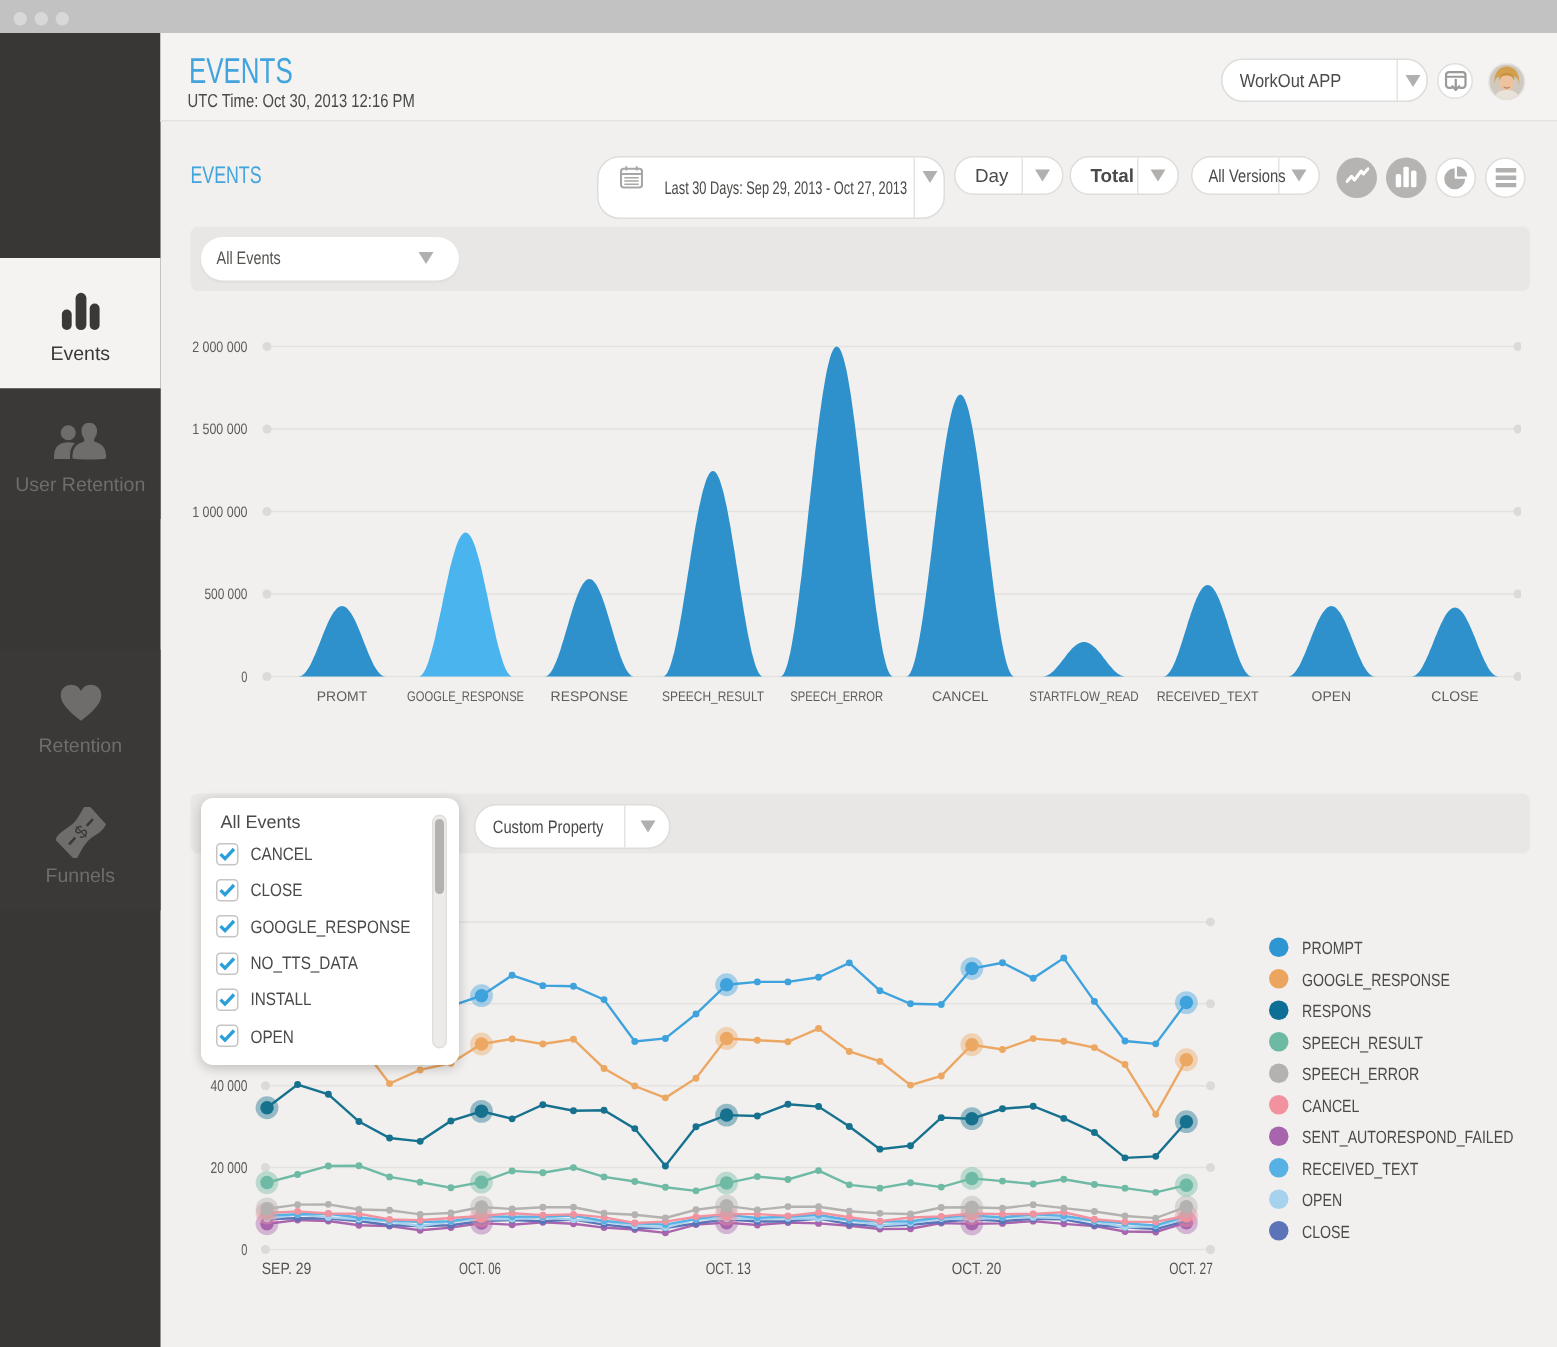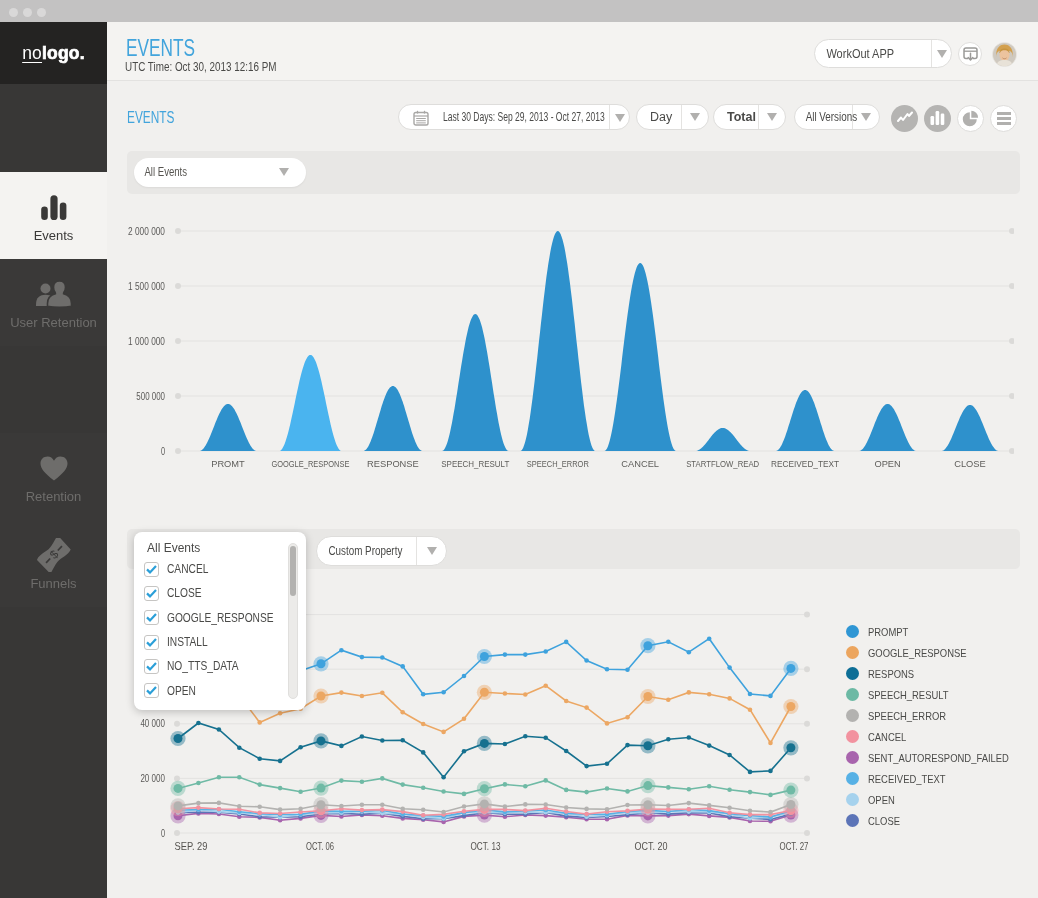--- a/index.html
+++ b/index.html
@@ -30,21 +30,20 @@
 .ptrack { position:absolute;right:8px;top:11px;width:10px;height:156px;background:#ecebe9;border-radius:5px;border:1px solid #e0dfdd; }
 .pthumb { position:absolute;left:1px;top:2px;width:6px;height:50px;background:#b3b2b0;border-radius:3px; }
 </style></head>
 <body>
 <div class="topbar">
   <div class="dot" style="left:9px"></div>
     <div class="dot" style="left:23px"></div>
     <div class="dot" style="left:37px"></div>
 </div>
 <div class="sidebar">
-  <div class="logo"><u>no</u><b>logo.</b></div>
   <div class="mitem active" style="top:150px">
       <div class="ic">
         <svg width="26" height="26" viewBox="0 0 26 26">
 <rect x="0.2" y="12.4" width="6.6" height="13.6" rx="3.3" fill="#3a3938"></rect>
 <rect x="9.4" y="1.2" width="7.2" height="24.8" rx="3.6" fill="#3a3938"></rect>
 <rect x="18.8" y="8.4" width="6.6" height="17.6" rx="3.3" fill="#3a3938"></rect>
 </svg>
       </div>
       <div>Events</div>
     </div>
@@ -109,21 +108,21 @@
     <rect width="25" height="25" fill="#cfc9c0"></rect>
     <path d="M3.5 12 C3.5 5 8 1.5 12.5 1.5 C17 1.5 21.5 5 21.5 12 L21.5 16 C21.5 9 18.5 8 12.5 8 C6.5 8 3.5 9 3.5 16 Z" fill="#d3a04e"></path>
     <ellipse cx="12.5" cy="13" rx="5.5" ry="6.5" fill="#ecc39e"></ellipse>
     <path d="M7 11 C7 7.5 9.5 6 12.5 6 C15.5 6 18 7.5 18 11 L17.5 11 C16.5 8.5 14.5 8 12.5 8 C10.5 8 8.5 8.5 7.5 11 Z" fill="#c8943f"></path>
     <path d="M10.3 16.2 c1.4 1.2 3 1.2 4.4 0" stroke="#b5805c" stroke-width="0.8" fill="none"></path>
     <path d="M4 25 C4 20 8 18.5 12.5 18.5 C17 18.5 21 20 21 25 Z" fill="#e8e2d8"></path>
   </svg>
 </div>
 
 <div class="sec-title" style="top:109px;">EVENTS</div>
-<div class="pill" style="left:398px;top:104px;width:232px;height:26px;">
+<div class="pill" style="left:398px;top:104px;width:232px;height:42px;">
   <svg style="position:absolute;left:14px;top:5px" width="16" height="16" viewBox="0 0 16 16" fill="none" stroke="#a8a7a5">
     <rect x="1" y="2.5" width="14" height="12.5" rx="1.8" stroke-width="1.4"></rect>
     <line x1="1" y1="6" x2="15" y2="6" stroke-width="1.2"></line>
     <line x1="4.5" y1="0.8" x2="4.5" y2="3.6" stroke-width="1.3"></line>
     <line x1="11.5" y1="0.8" x2="11.5" y2="3.6" stroke-width="1.3"></line>
     <g stroke-width="1">
         <line x1="3.2" y1="8.5" x2="12.8" y2="8.5"></line>
         <line x1="3.2" y1="10.7" x2="12.8" y2="10.7"></line>
         <line x1="3.2" y1="12.9" x2="12.8" y2="12.9"></line>
       </g>
@@ -684,29 +683,29 @@
         </svg>
       </span>
       <span class="plab">GOOGLE_RESPONSE</span>
     </div>
 <div class="prow">
       <span class="cb">
         <svg width="11" height="9" viewBox="0 0 11 9">
           <path d="M1 4.4 L4 7.4 L10 1" stroke="#2b9fd8" stroke-width="2.2" fill="none"></path>
         </svg>
       </span>
-      <span class="plab">INSTALL</span>
+      <span class="plab">NO_TTS_DATA</span>
     </div>
 <div class="prow">
       <span class="cb">
         <svg width="11" height="9" viewBox="0 0 11 9">
           <path d="M1 4.4 L4 7.4 L10 1" stroke="#2b9fd8" stroke-width="2.2" fill="none"></path>
         </svg>
       </span>
-      <span class="plab">NO_TTS_DATA</span>
+      <span class="plab">INSTALL</span>
     </div>
 <div class="prow">
       <span class="cb">
         <svg width="11" height="9" viewBox="0 0 11 9">
           <path d="M1 4.4 L4 7.4 L10 1" stroke="#2b9fd8" stroke-width="2.2" fill="none"></path>
         </svg>
       </span>
       <span class="plab">OPEN</span>
     </div>
 <div class="ptrack">

